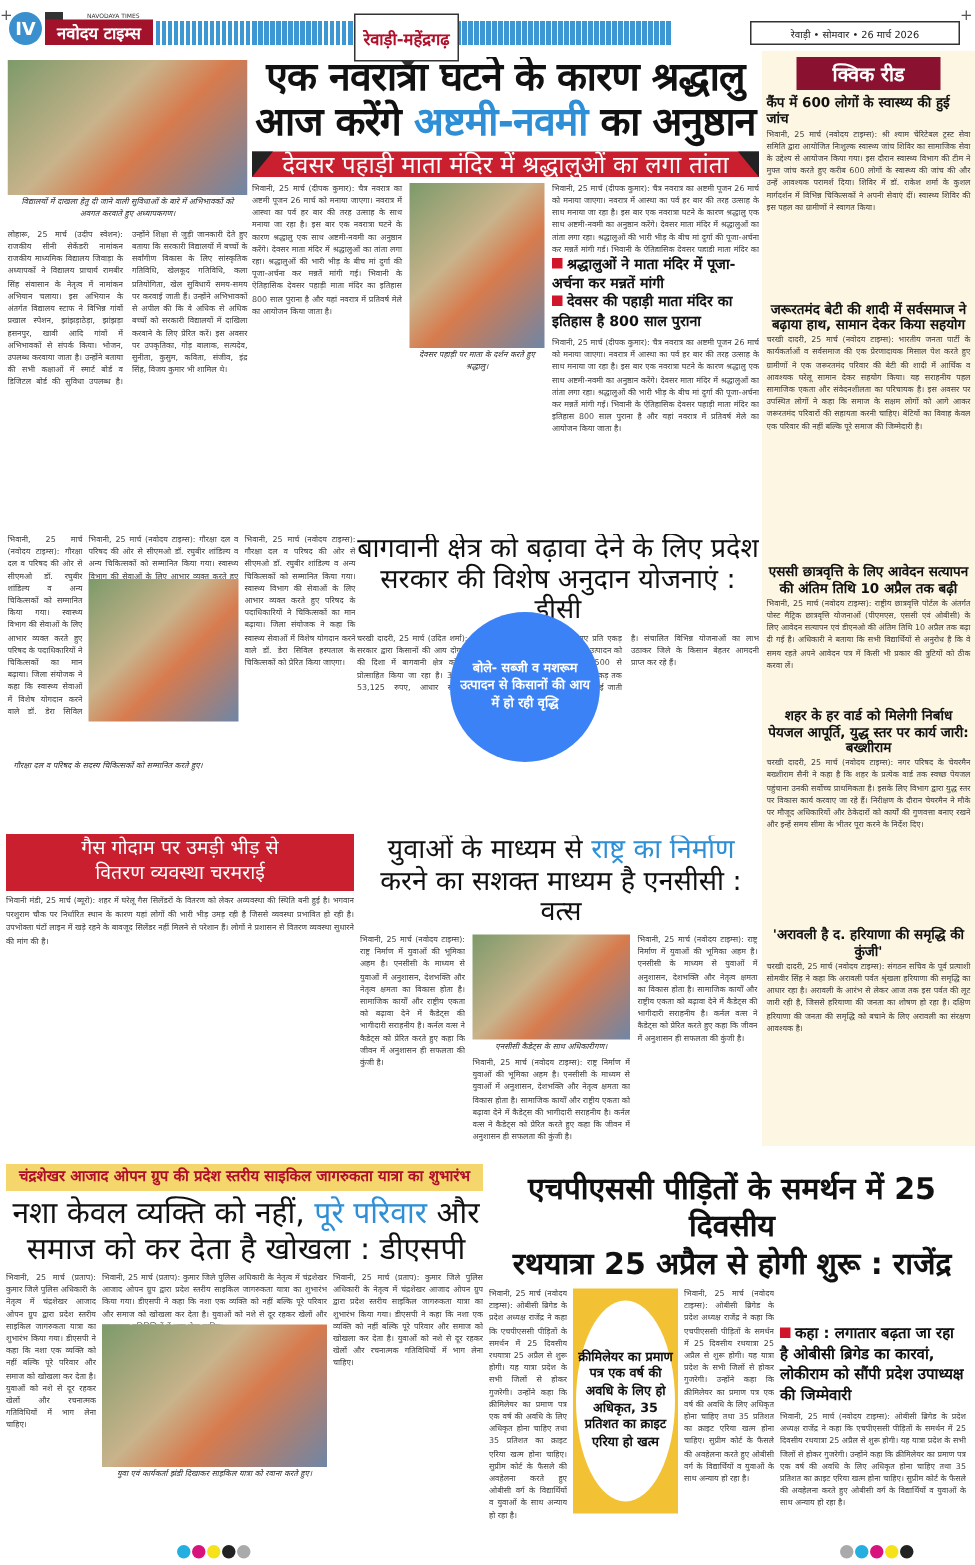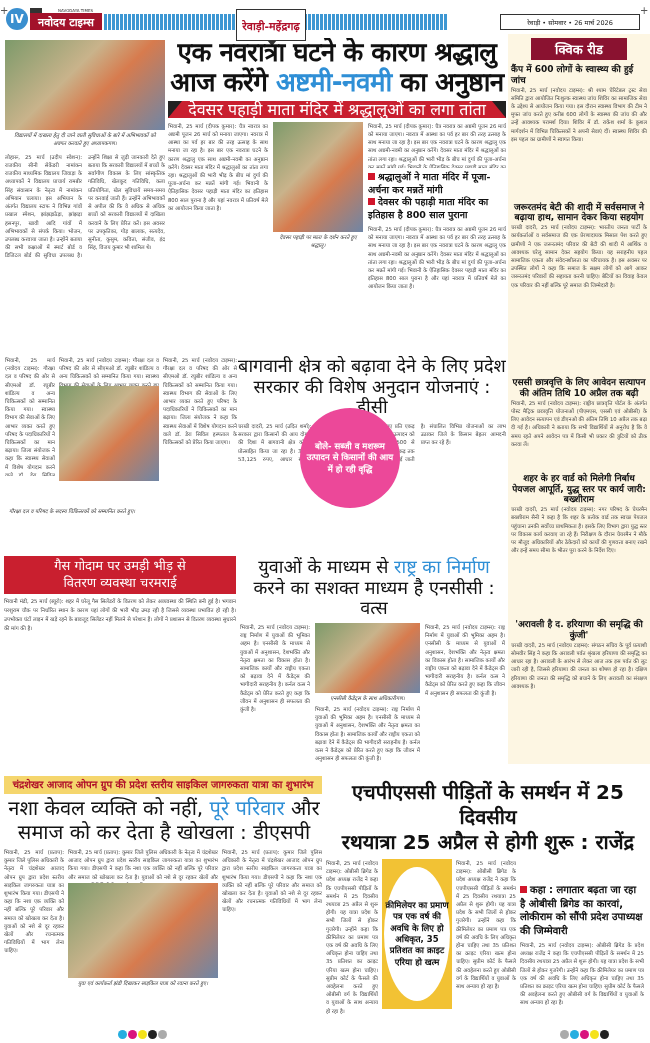--- a/index.html
+++ b/index.html
@@ -31,21 +31,21 @@
   .red-strip::before { content: ""; position: absolute; left: 0; top: 0; border-top: 17px solid #222; border-right: 14px solid transparent; }
   .red-strip::after { content: ""; position: absolute; right: 0; top: 0; border-top: 17px solid #222; border-left: 14px solid transparent; }
 
   .quick { background: #fdf6e3; }
   .quick-tab { position: absolute; left: 23px; top: 4px; width: 96px; height: 22px; background: #8a1230; color: #fff; font: bold 13px "DejaVu Sans", sans-serif; display: flex; align-items: center; justify-content: center; }
   .qh { font-weight: bold; font-size: 9px; line-height: 1.2; color: #111; }
 
   .bullets { font-size: 9.5px; font-weight: bold; line-height: 1.35; color: #111; }
   .bullets .b { display: inline-block; width: 7px; height: 7px; background: #d1162b; margin-right: 3px; }
 
-  .circle-callout { position: absolute; border-radius: 50%; background: #ec4899; color: #fff; text-align: center; font-size: 8.5px; font-weight: bold; line-height: 1.3; display: flex; align-items: center; justify-content: center; padding: 6px; }
+  .circle-callout { position: absolute; border-radius: 50%; background: #3b82f6; color: #fff; text-align: center; font-size: 8.5px; font-weight: bold; line-height: 1.3; display: flex; align-items: center; justify-content: center; padding: 6px; }
   .yellow-box { background: #f2c234; }
   .oval { background: #fff; border-radius: 50%; display: flex; align-items: center; justify-content: center; text-align: center; font-size: 10.5px; line-height: 1.35; font-weight: bold; color: #111; }
 
   .yellow-banner { background: #f5d66d; color: #b0102a; font-size: 10px; font-weight: bold; text-align: center; height: 18px; line-height: 18px; }
 
   .reg-dots { position: absolute; display: flex; gap: 1px; }
   .reg-dots span { width: 9px; height: 9px; border-radius: 50%; display: inline-block; }
 </style>
 </head>
 <body>

